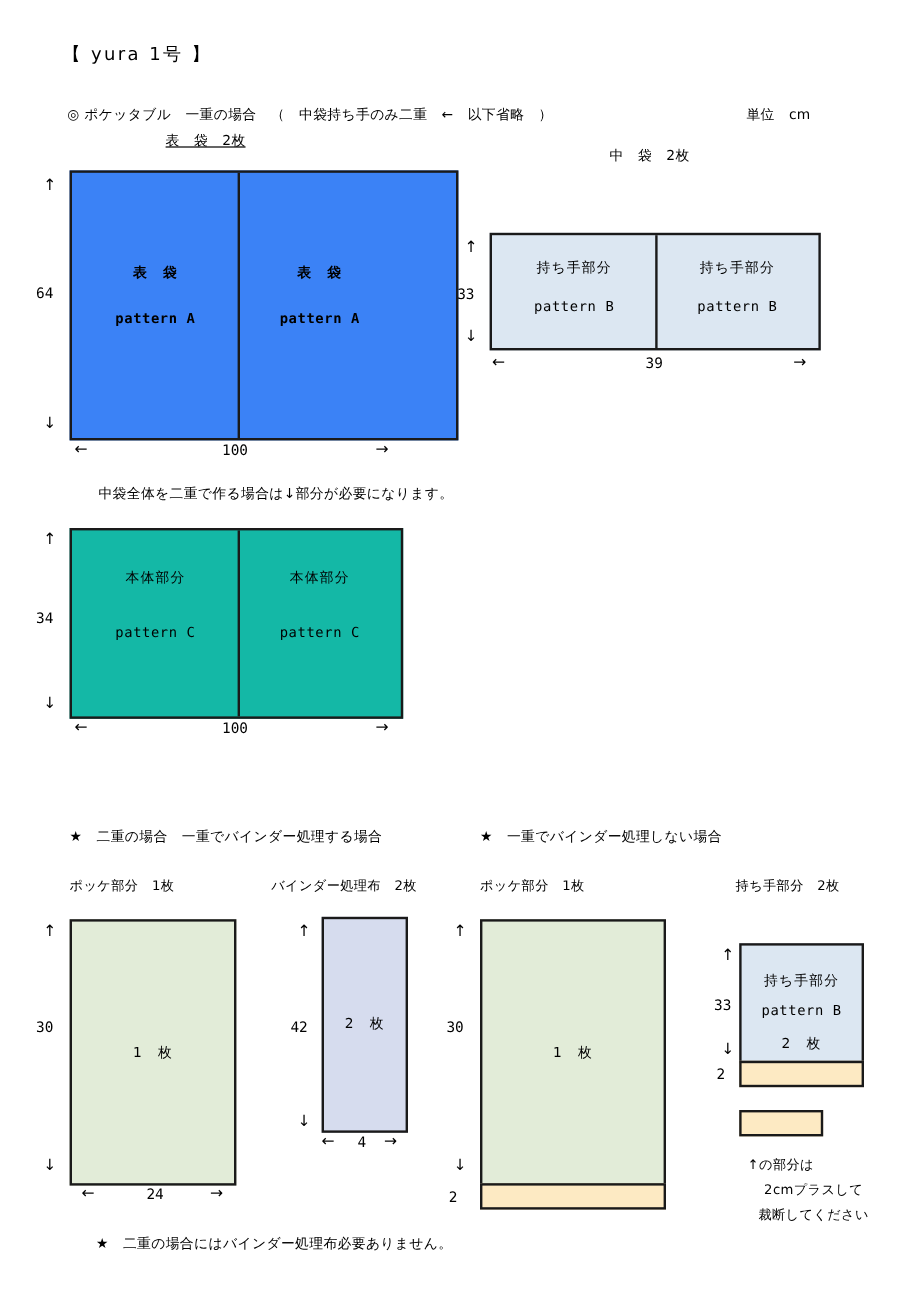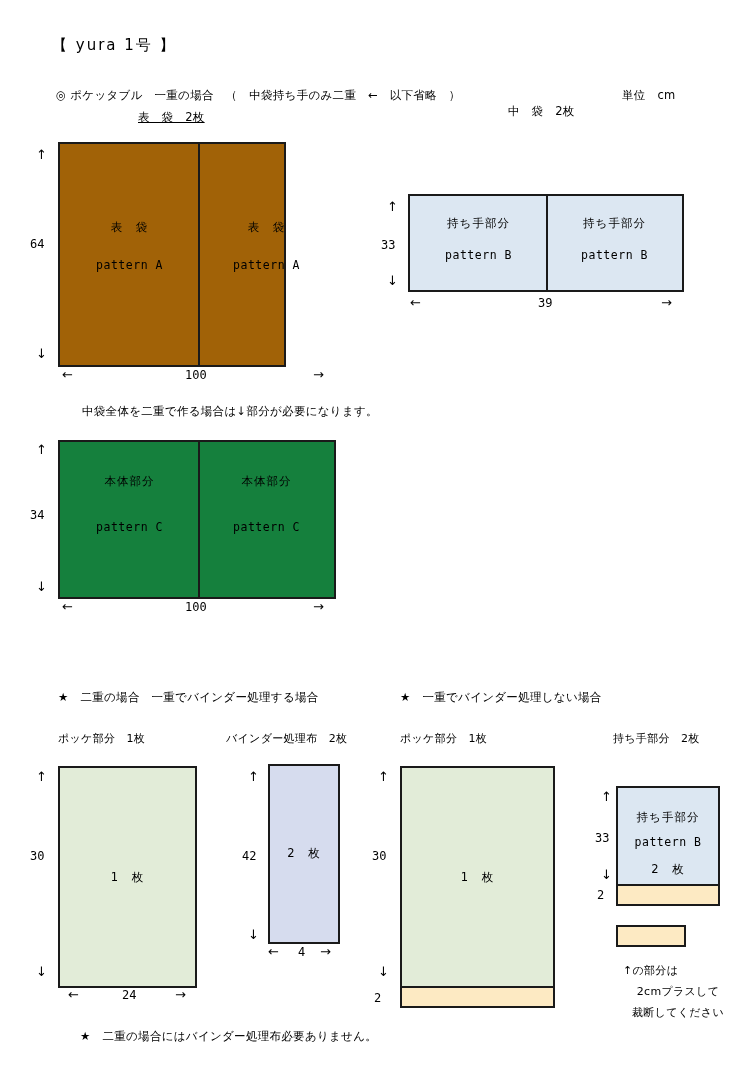--- a/index.html
+++ b/index.html
@@ -74,27 +74,27 @@
   }
 </style>
 </head>
 <body>
 
 <div class="abs title" style="left:52px; top:36px;">【 yura 1号 】</div>
 
 <div class="abs note" style="left:56px; top:88px;">◎ ポケッタブル　一重の場合　（　中袋持ち手のみ二重　←　以下省略　）</div>
 <div class="abs note" style="left:622px; top:88px;">単位　cm</div>
 <div class="abs note" style="left:138px; top:110px;text-decoration:underline;">表　袋　2枚</div>
-<div class="abs note" style="left:508px; top:104px;">中　袋　2枚</div>
+<div class="abs note" style="left:508px; top:122px;">中　袋　2枚</div>
 
 <div class="abs arrow" style="left:36px; top:148px;">↑</div>
 <div class="abs dim" style="left:30px; top:237px;">64</div>
 <div class="abs arrow" style="left:36px; top:347px;">↓</div>
 
-<div class="abs rect" style="left:58px; top:142px; width:228px; height:225px; background:#a16207;">
+<div class="abs rect" style="left:58px; top:142px; width:324px; height:225px; background:#3b82f6;font-weight:bold;">
   <div class="divider" style="left:138px;"></div>
   <div class="center-txt boxtext" style="top:76px; left:0; width:139px;">表　袋</div>
   <div class="center-txt boxtext mono" style="top:114px; left:0; width:139px;">pattern A</div>
   <div class="center-txt boxtext" style="top:76px; left:139px; width:135px;">表　袋</div>
   <div class="center-txt boxtext mono" style="top:114px; left:139px; width:135px;">pattern A</div>
 </div>
 
 <div class="abs arrow" style="left:62px; top:368px;">←</div>
 <div class="abs dim" style="left:185px; top:368px;">100</div>
 <div class="abs arrow" style="left:313px; top:368px;">→</div>
@@ -114,21 +114,21 @@
 <div class="abs arrow" style="left:410px; top:296px;">←</div>
 <div class="abs dim" style="left:538px; top:296px;">39</div>
 <div class="abs arrow" style="left:661px; top:296px;">→</div>
 
 <div class="abs note" style="left:82px; top:404px;">中袋全体を二重で作る場合は↓部分が必要になります。</div>
 
 <div class="abs arrow" style="left:36px; top:443px;">↑</div>
 <div class="abs dim" style="left:30px; top:508px;">34</div>
 <div class="abs arrow" style="left:36px; top:580px;">↓</div>
 
-<div class="abs rect" style="left:58px; top:440px; width:278px; height:159px; background:#15803d;">
+<div class="abs rect" style="left:58px; top:440px; width:278px; height:159px; background:#14b8a6;">
   <div class="divider" style="left:138px;"></div>
   <div class="center-txt boxtext" style="top:32px; left:0; width:139px;">本体部分</div>
   <div class="center-txt boxtext mono" style="top:78px; left:0; width:139px;">pattern C</div>
   <div class="center-txt boxtext" style="top:32px; left:139px; width:135px;">本体部分</div>
   <div class="center-txt boxtext mono" style="top:78px; left:139px; width:135px;">pattern C</div>
 </div>
 
 <div class="abs arrow" style="left:62px; top:600px;">←</div>
 <div class="abs dim" style="left:185px; top:600px;">100</div>
 <div class="abs arrow" style="left:313px; top:600px;">→</div>

